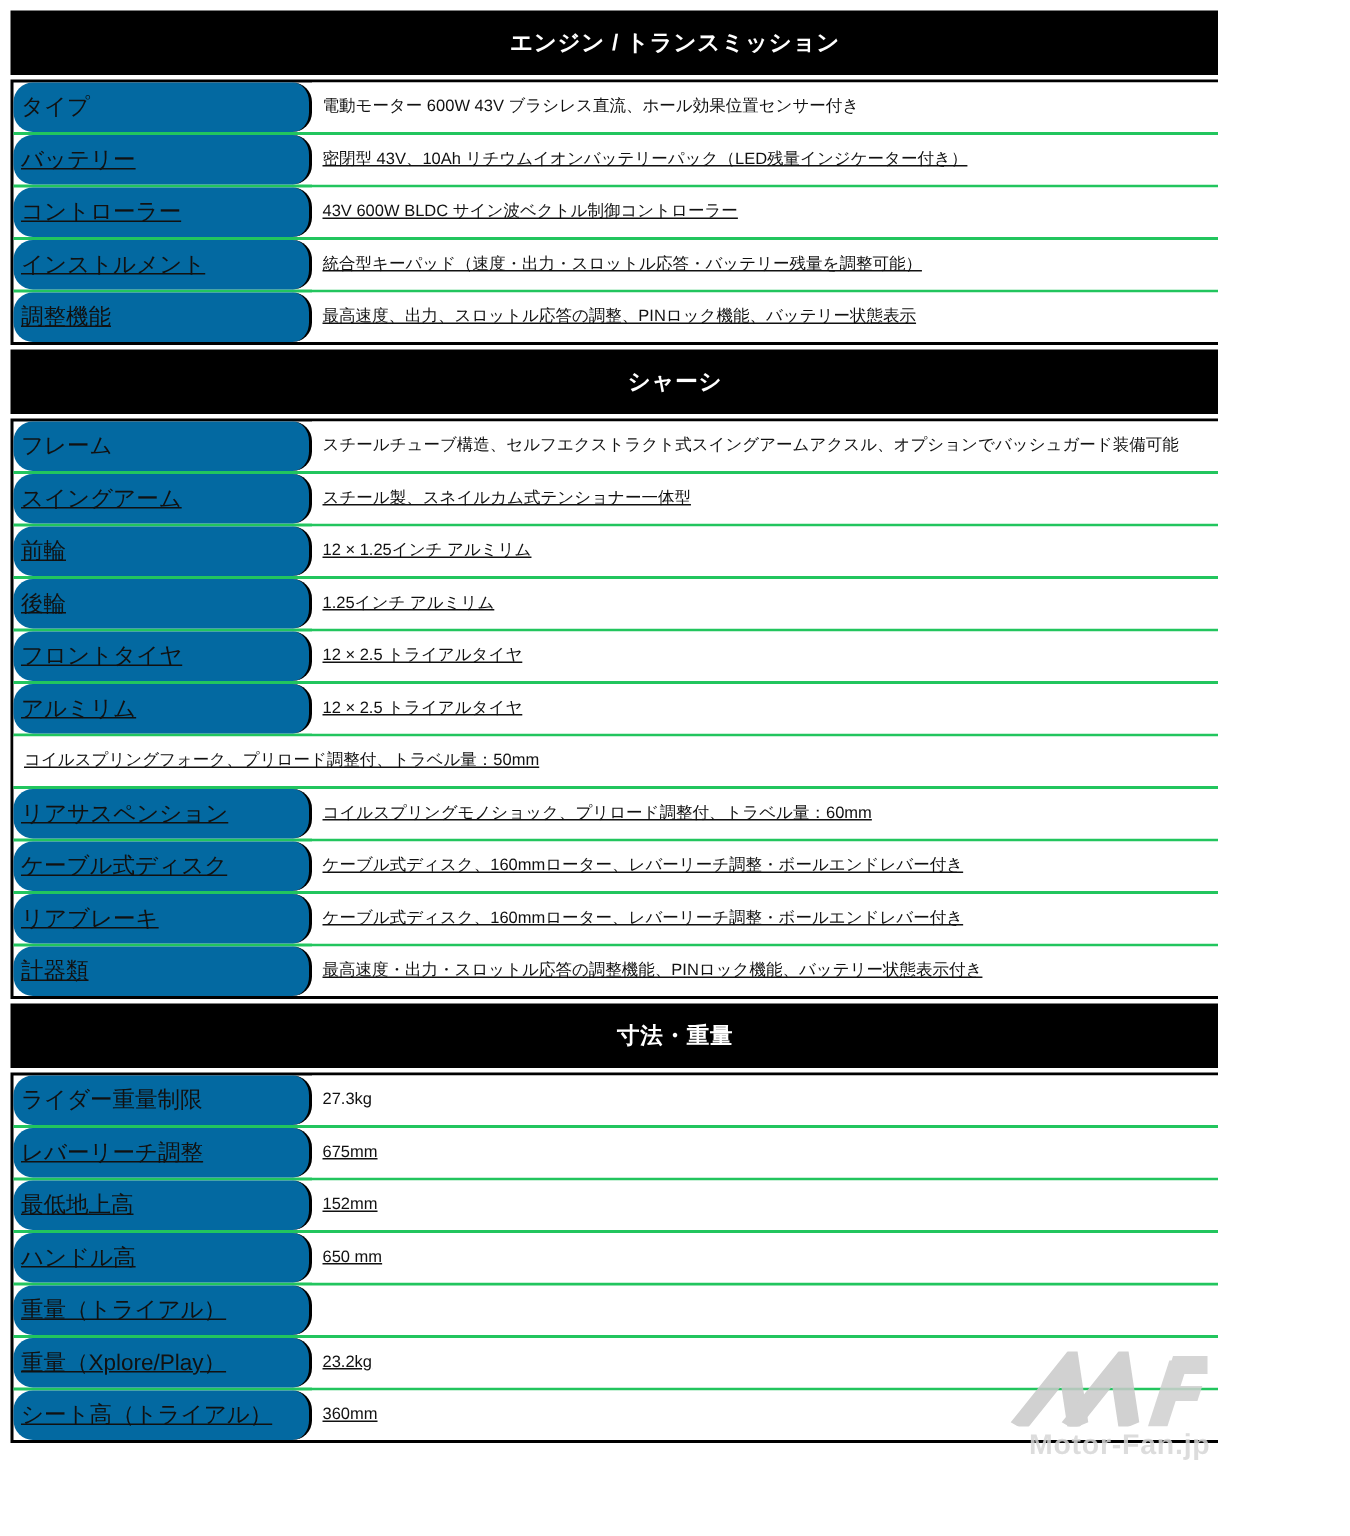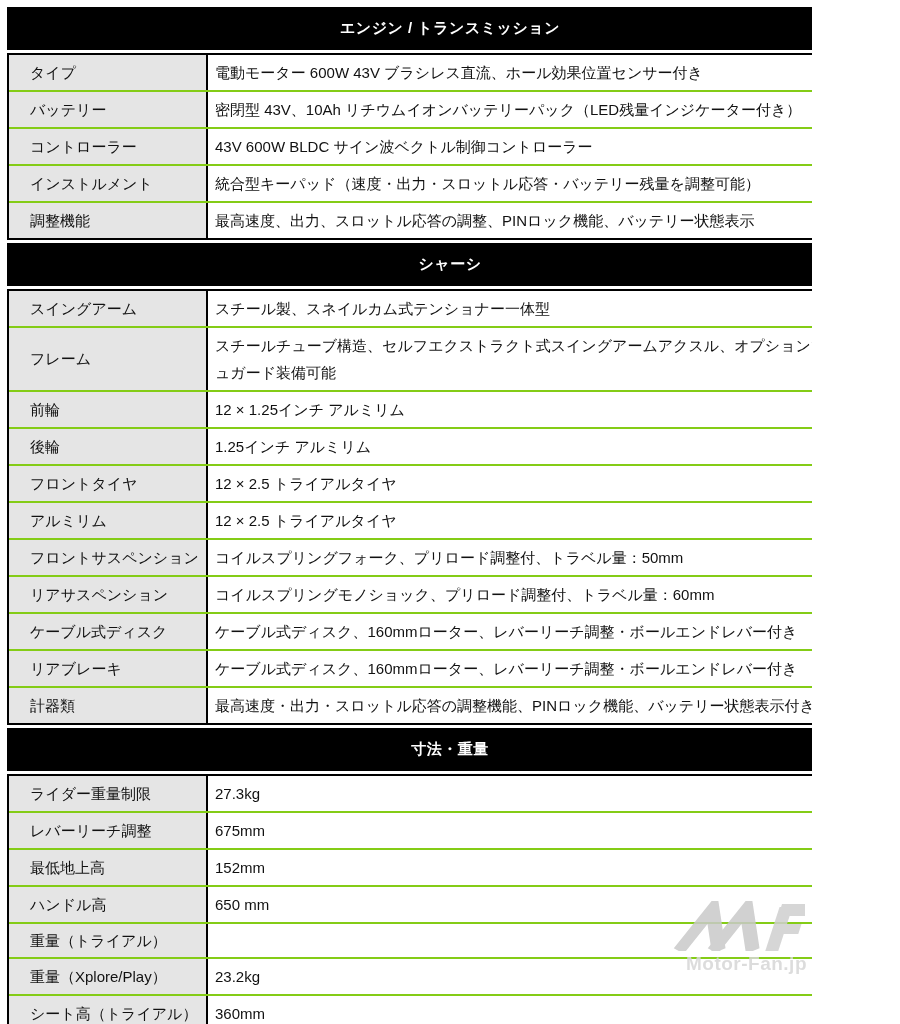--- a/index.html
+++ b/index.html
@@ -37,40 +37,42 @@
   }
   .section-rows {
     border: 2px solid #000000;
     background: #ffffff;
   }
   .spec-row {
     display: flex;
     align-items: stretch;
   }
   .spec-row + .spec-row {
-    border-top: 2px solid #84cc16;
+    border-top: 2px solid #22c55e;
+    text-decoration: underline;
   }
   .cell-label {
     flex: 0 0 199px;
     max-width: 199px;
-    background: #e5e5e5;
+    background: #0369a1;
     border-right: 2px solid #000000;
-    padding: 4px 4px 4px 21px;
+    padding: 4px 4px 4px 5px;
     font-size: 15px;
     line-height: 1.55;
     display: flex;
     align-items: center;
     box-sizing: border-box;
     min-height: 33px;
+    border-radius: 13px;
   }
   .cell-value {
     flex: 1;
     background: #ffffff;
     padding: 4px 8px 4px 7px;
-    font-size: 15px;
+    font-size: 11px;
     line-height: 1.8;
     display: flex;
     align-items: center;
     box-sizing: border-box;
     min-height: 33px;
   }
   .watermark {
     position: absolute;
     right: 5px;
     top: 901px;
@@ -118,45 +120,44 @@
           <div class="cell-value">統合型キーパッド（速度・出力・スロットル応答・バッテリー残量を調整可能）</div>
         </div>
         <div class="spec-row">
           <div class="cell-label">調整機能</div>
           <div class="cell-value">最高速度、出力、スロットル応答の調整、PINロック機能、バッテリー状態表示</div>
         </div>
       </div>
       <div class="section-header">シャーシ</div>
       <div class="section-rows">
         <div class="spec-row">
+          <div class="cell-label">フレーム</div>
+          <div class="cell-value">スチールチューブ構造、セルフエクストラクト式スイングアームアクスル、オプションでバッシュガード装備可能</div>
+        </div>
+        <div class="spec-row">
           <div class="cell-label">スイングアーム</div>
           <div class="cell-value">スチール製、スネイルカム式テンショナー一体型</div>
         </div>
         <div class="spec-row">
-          <div class="cell-label">フレーム</div>
-          <div class="cell-value">スチールチューブ構造、セルフエクストラクト式スイングアームアクスル、オプションでバッシュガード装備可能</div>
-        </div>
-        <div class="spec-row">
           <div class="cell-label">前輪</div>
           <div class="cell-value">12 × 1.25インチ アルミリム</div>
         </div>
         <div class="spec-row">
           <div class="cell-label">後輪</div>
           <div class="cell-value">1.25インチ アルミリム</div>
         </div>
         <div class="spec-row">
           <div class="cell-label">フロントタイヤ</div>
           <div class="cell-value">12 × 2.5 トライアルタイヤ</div>
         </div>
         <div class="spec-row">
           <div class="cell-label">アルミリム</div>
           <div class="cell-value">12 × 2.5 トライアルタイヤ</div>
         </div>
         <div class="spec-row">
-          <div class="cell-label">フロントサスペンション</div>
           <div class="cell-value">コイルスプリングフォーク、プリロード調整付、トラベル量：50mm</div>
         </div>
         <div class="spec-row">
           <div class="cell-label">リアサスペンション</div>
           <div class="cell-value">コイルスプリングモノショック、プリロード調整付、トラベル量：60mm</div>
         </div>
         <div class="spec-row">
           <div class="cell-label">ケーブル式ディスク</div>
           <div class="cell-value">ケーブル式ディスク、160mmローター、レバーリーチ調整・ボールエンドレバー付き</div>
         </div>

